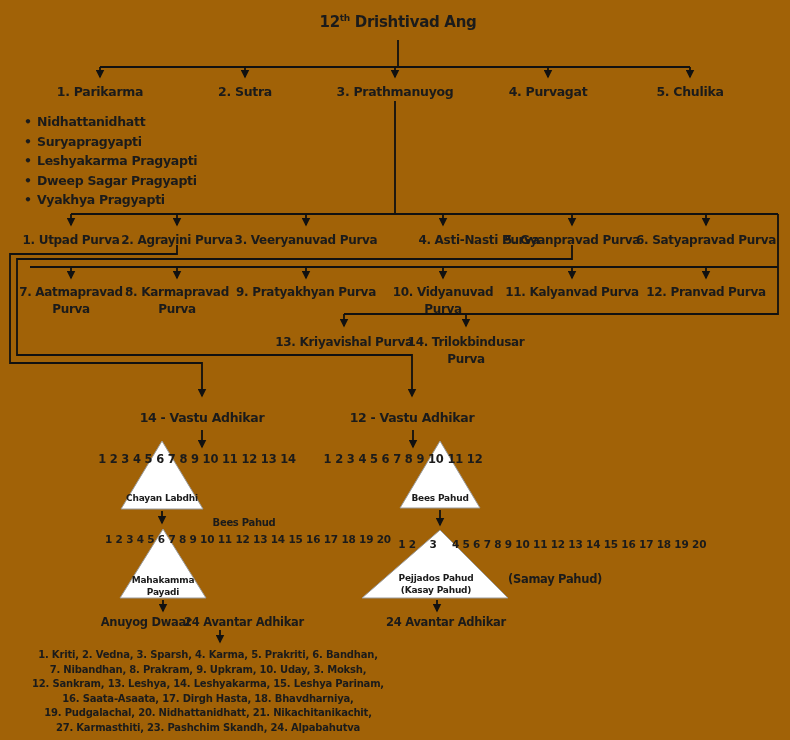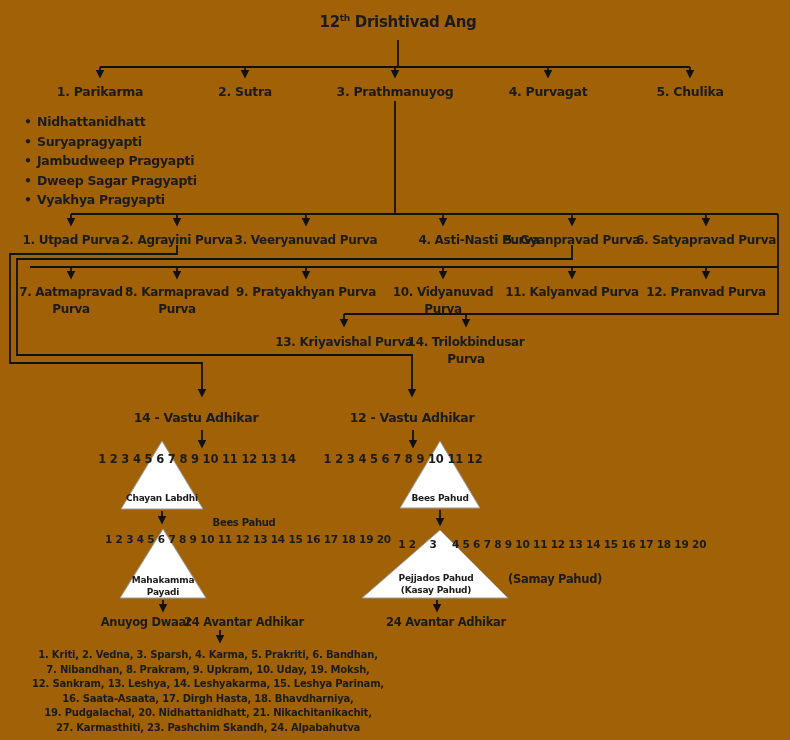--- a/index.html
+++ b/index.html
@@ -96,21 +96,21 @@
 
   <div class="c cat" style="left:100px;top:84px;">1. Parikarma</div>
   <div class="c cat" style="left:245px;top:84px;">2. Sutra</div>
   <div class="c cat" style="left:395px;top:84px;">3. Prathmanuyog</div>
   <div class="c cat" style="left:548px;top:84px;">4. Purvagat</div>
   <div class="c cat" style="left:690px;top:84px;">5. Chulika</div>
 
   <div class="blist" style="left:24px;top:112px;">
     <div><span class="bullet">•</span><span>Nidhattanidhatt</span></div>
     <div><span class="bullet">•</span><span>Suryapragyapti</span></div>
-    <div><span class="bullet">•</span><span>Jambudweep Pragyapti</span></div>
+    <div><span class="bullet">•</span><span>Leshyakarma Pragyapti</span></div>
     <div><span class="bullet">•</span><span>Dweep Sagar Pragyapti</span></div>
     <div><span class="bullet">•</span><span>Vyakhya Pragyapti</span></div>
   </div>
 
 
   <div class="c purva" style="left:71px;top:232px;">1. Utpad Purva</div>
   <div class="c purva" style="left:177px;top:232px;">2. Agrayini Purva</div>
   <div class="c purva" style="left:306px;top:232px;">3. Veeryanuvad Purva</div>
   <div class="c purva" style="left:443px;top:232px;margin-left:36px;">4. Asti-Nasti Purva</div>
   <div class="c purva" style="left:572px;top:232px;">5. Gyanpravad Purva</div>
@@ -143,37 +143,37 @@
 
   <div class="c purva" style="left:344px;top:334px;">
       <div>13. Kriyavishal Purva</div>
       <div></div>
     </div>
   <div class="c purva" style="left:466px;top:334px;">
       <div>14. Trilokbindusar</div>
       <div>Purva</div>
     </div>
 
-  <div class="c hdr" style="left:196px;top:410px;">14 - Vastu Adhikar</div>
+  <div class="c hdr" style="left:202px;top:410px;">14 - Vastu Adhikar</div>
   <div class="c hdr" style="left:412px;top:410px;">12 - Vastu Adhikar</div>
 
   <div class="c nums" style="left:197px;top:452px;">1 2 3 4 5 6 7 8 9 10 11 12 13 14</div>
   <div class="c tri" style="left:162px;top:492px;">Chayan Labdhi</div>
   <div class="c small-lbl" style="left:244px;top:517px;">Bees Pahud</div>
   <div class="c nums20" style="left:248px;top:533px;">1 2 3 4 5 6 7 8 9 10 11 12 13 14 15 16 17 18 19 20</div>
   <div class="c tri" style="left:163px;top:574px;">
       <div>Mahakamma</div>
       <div>Payadi</div>
     </div>
   <div class="c mid-lbl" style="left:146px;top:615px;">Anuyog Dwaar</div>
   <div class="c mid-lbl" style="left:244px;top:615px;">24 Avantar Adhikar</div>
 
   <div class="adhikar-list">
     <div>1. Kriti, 2. Vedna, 3. Sparsh, 4. Karma, 5. Prakriti, 6. Bandhan,</div>
-    <div>7. Nibandhan, 8. Prakram, 9. Upkram, 10. Uday, 19. Moksh,</div>
+    <div>7. Nibandhan, 8. Prakram, 9. Upkram, 10. Uday, 3. Moksh,</div>
     <div>12. Sankram, 13. Leshya, 14. Leshyakarma, 15. Leshya Parinam,</div>
     <div>16. Saata-Asaata, 17. Dirgh Hasta, 18. Bhavdharniya,</div>
     <div>19. Pudgalachal, 20. Nidhattanidhatt, 21. Nikachitanikachit,</div>
     <div>27. Karmasthiti, 23. Pashchim Skandh, 24. Alpabahutva</div>
   </div>
 
   <div class="c nums" style="left:403px;top:452px;">1 2 3 4 5 6 7 8 9 10 11 12</div>
   <div class="c tri" style="left:440px;top:492px;">Bees Pahud</div>
   <div class="c nums20" style="left:407px;top:538px;">1 2</div>
   <div class="c nums20" style="left:433px;top:538px;">3</div>

